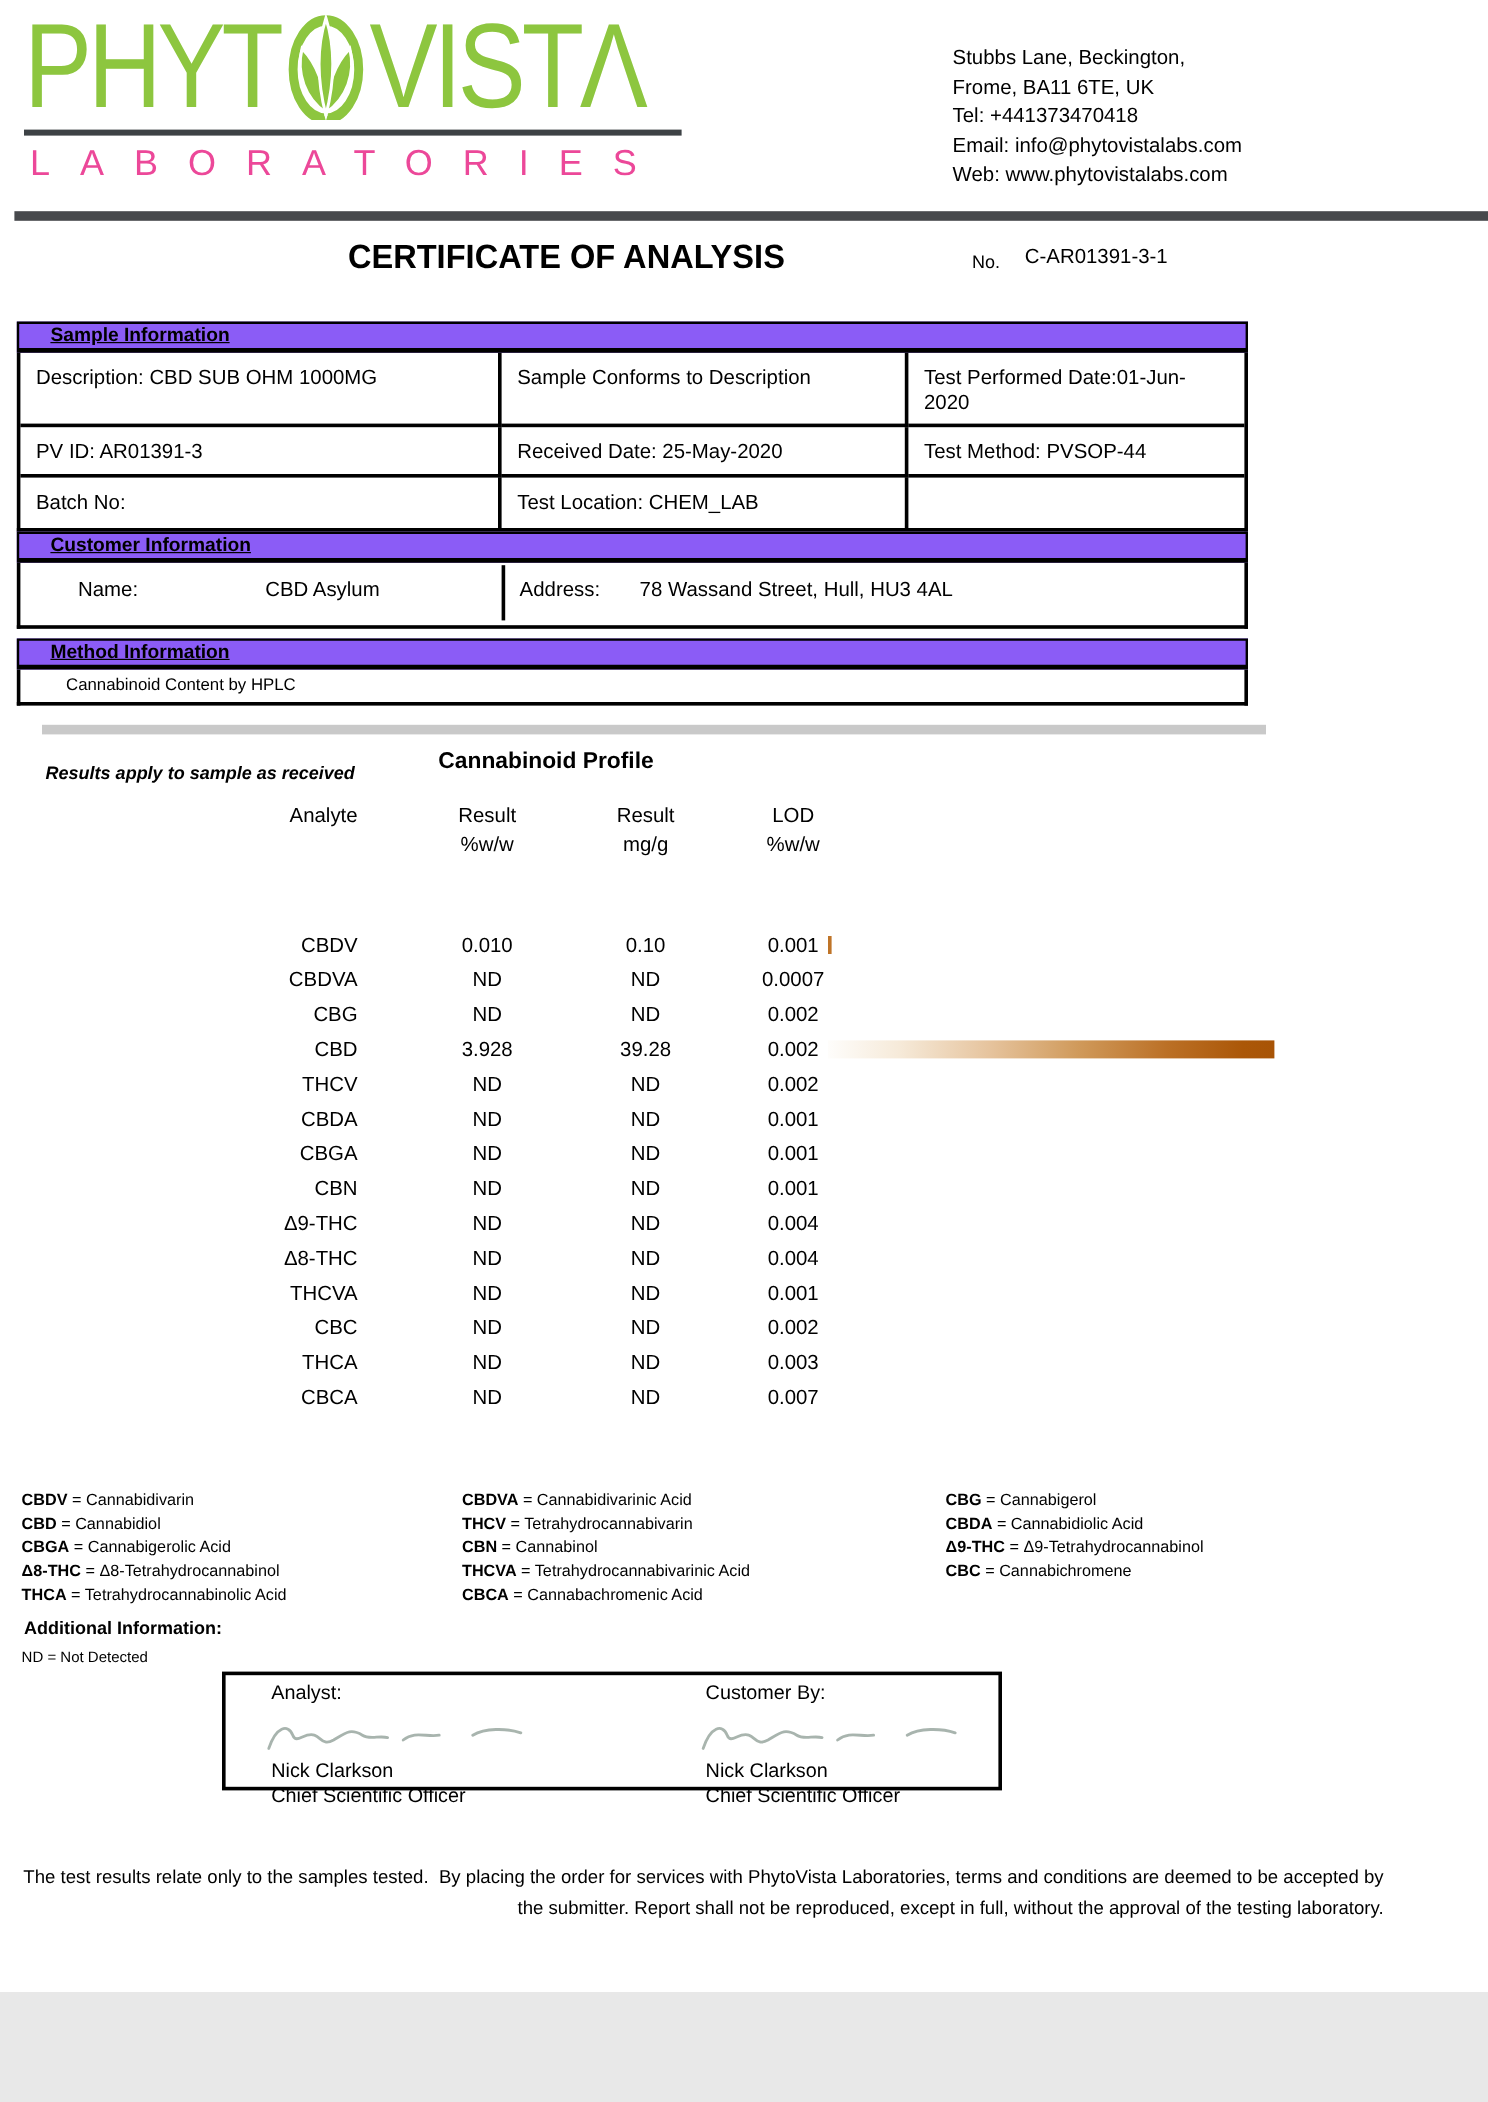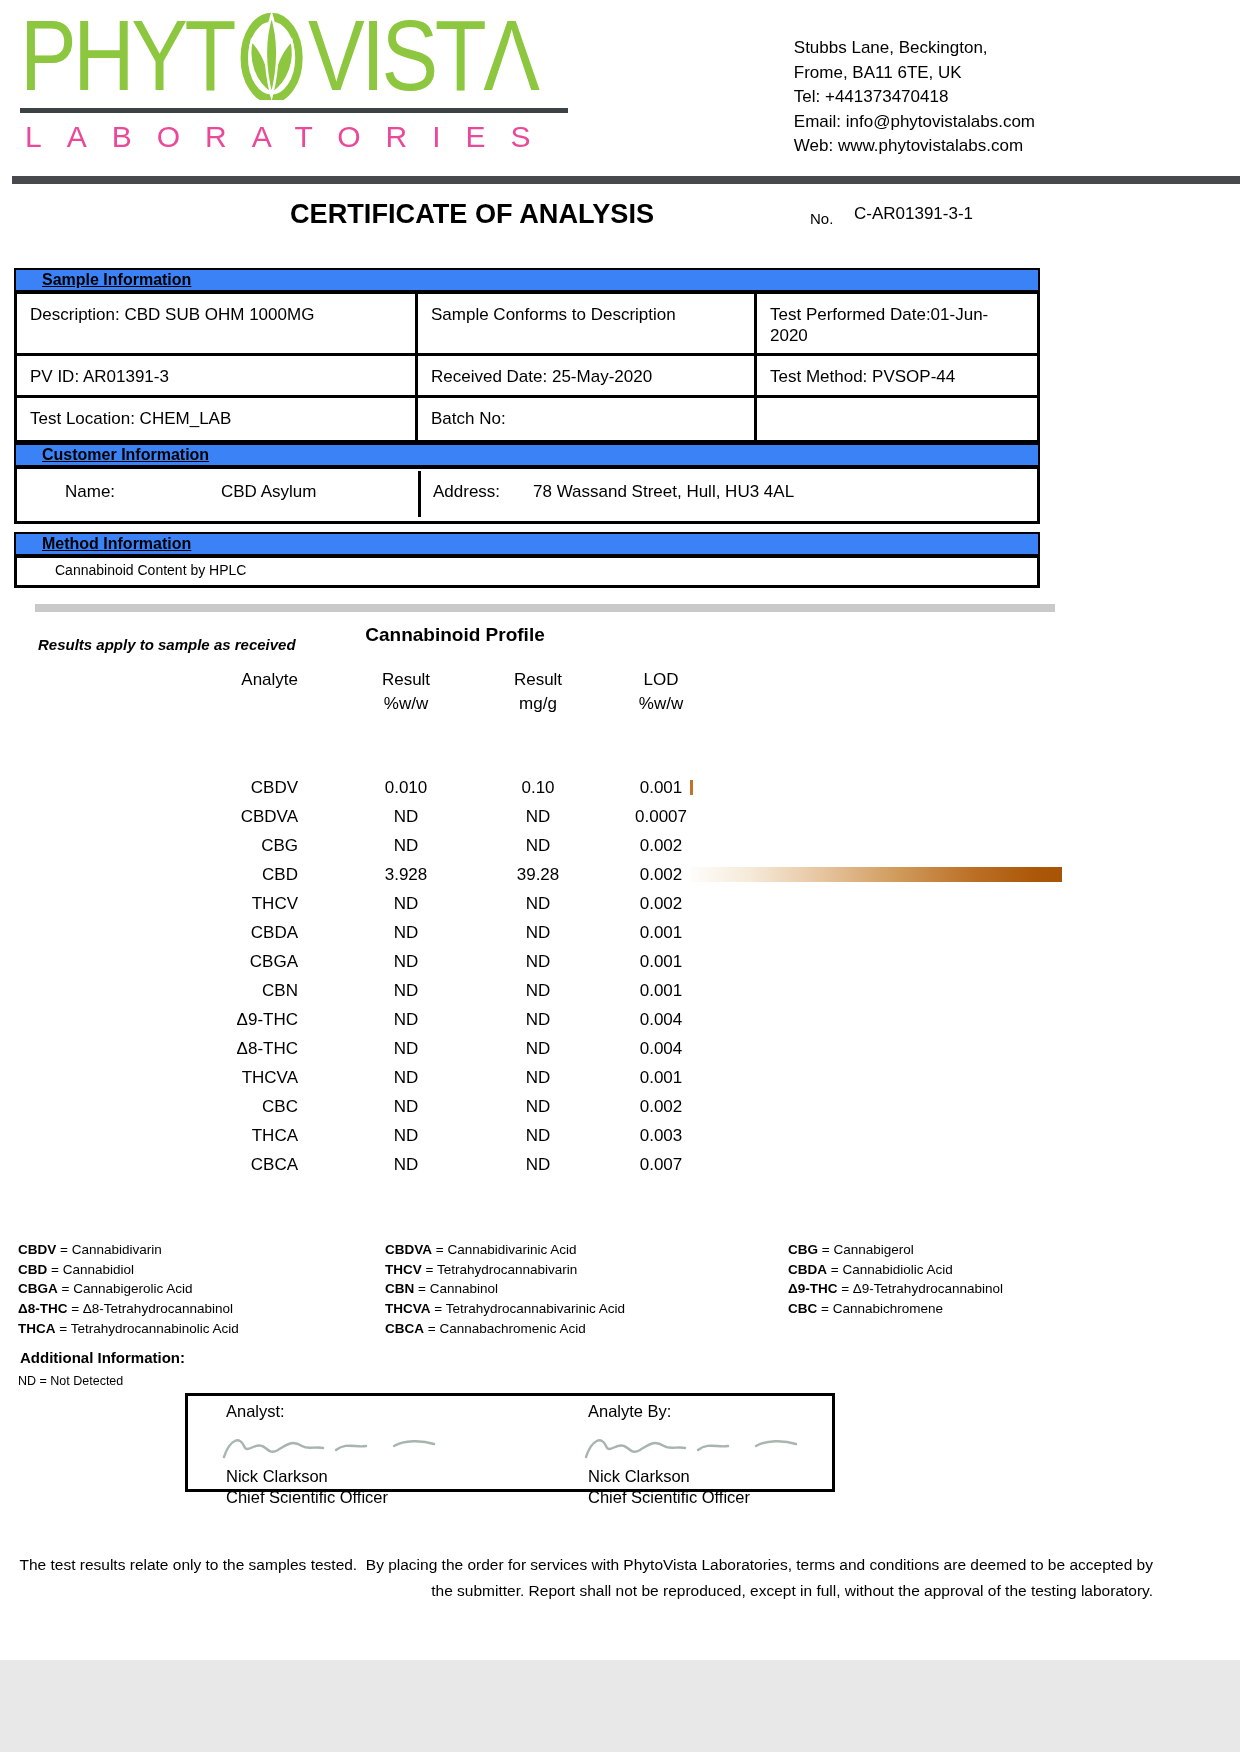--- a/index.html
+++ b/index.html
@@ -23,21 +23,21 @@
   .header-bar { position:absolute; left:12px; top:176px; width:1228px; height:8px; background:#47494c; }
 
   
   .coa-title { position:absolute; left:472px; top:198px; transform:translateX(-50%) scaleX(0.97);
                font-size:28px; font-weight:bold; white-space:nowrap; }
   .no-label { position:absolute; left:810px; top:210px; font-size:15px; }
   .no-value { position:absolute; left:854px; top:204px; font-size:17px; }
 
   
   .info-wrap { position:absolute; left:14px; top:268px; width:1026px; }
-  .band { height:26px; background:#3b82f6; border:2px solid #000; border-bottom:4px solid #000;
+  .band { height:26px; background:#8b5cf6; border:2px solid #000; border-bottom:4px solid #000;
           font-size:16px; font-weight:bold; line-height:19px; padding-left:26px; }
   .band span { text-decoration:underline; }
   .sample-grid { display:grid; grid-template-columns:401px 339px 280px;
                  grid-template-rows:62px 42px 42px;
                  border:3px solid #000; border-top:none; }
   .sample-grid > div { padding:10px 30px 0 13px; font-size:17px; line-height:21px; white-space:pre-wrap; }
   .sample-grid > div:not(:nth-child(3n)) { border-right:3px solid #000; }
   .sample-grid > div:nth-child(-n+6) { border-bottom:3px solid #000; }
   .cust-row { position:relative; height:55px; border:3px solid #000; border-top:none; margin-bottom:8px; font-size:17px; }
   .cust-left { position:absolute; left:0; top:13px; padding-left:48px; }
@@ -123,22 +123,22 @@
     <div class="band">
       <span>Sample Information</span>
     </div>
     <div class="sample-grid">
       <div>Description: CBD SUB OHM 1000MG</div>
       <div>Sample Conforms to Description</div>
       <div>Test Performed Date:01-Jun-2020</div>
       <div>PV ID: AR01391-3</div>
       <div>Received Date: 25-May-2020</div>
       <div>Test Method: PVSOP-44</div>
+      <div>Batch No:</div>
       <div>Test Location: CHEM_LAB</div>
-      <div>Batch No:</div>
     </div>
 
     <div class="band">
       <span>Customer Information</span>
     </div>
     <div class="cust-row">
       <div class="cust-left">
         <span class="lbl">Name:</span><span>CBD Asylum</span>
       </div>
       <div class="cust-div"></div>
@@ -294,21 +294,21 @@
         <g fill="none" stroke="#93a29a" stroke-width="2.4" opacity="0.8" stroke-linecap="round">
           <path d="M8,28 C14,10 24,7 28,17 C31,25 38,14 46,17 C52,19 53,26 62,21 C72,15 76,11 86,17 C92,21 100,17 107,19"></path>
           <path d="M120,21 C130,13 140,19 150,17"></path>
           <path d="M178,17 C188,11 206,11 218,15"></path>
         </g>
       </svg>
       <span class="sig-name">Nick Clarkson</span>
       <span class="sig-title">Chief Scientific Officer</span>
     </div>
     <div class="sig-col c2">
-      <span>Analyte By:</span>
+      <span>Customer By:</span>
       <svg class="sig-scribble" width="230" height="36" viewBox="0 0 230 36">
         <g fill="none" stroke="#93a29a" stroke-width="2.4" opacity="0.8" stroke-linecap="round">
           <path d="M8,28 C14,10 24,7 28,17 C31,25 38,14 46,17 C52,19 53,26 62,21 C72,15 76,11 86,17 C92,21 100,17 107,19"></path>
           <path d="M120,21 C130,13 140,19 150,17"></path>
           <path d="M178,17 C188,11 206,11 218,15"></path>
         </g>
       </svg>
       <span class="sig-name">Nick Clarkson</span>
       <span class="sig-title">Chief Scientific Officer</span>
     </div>

